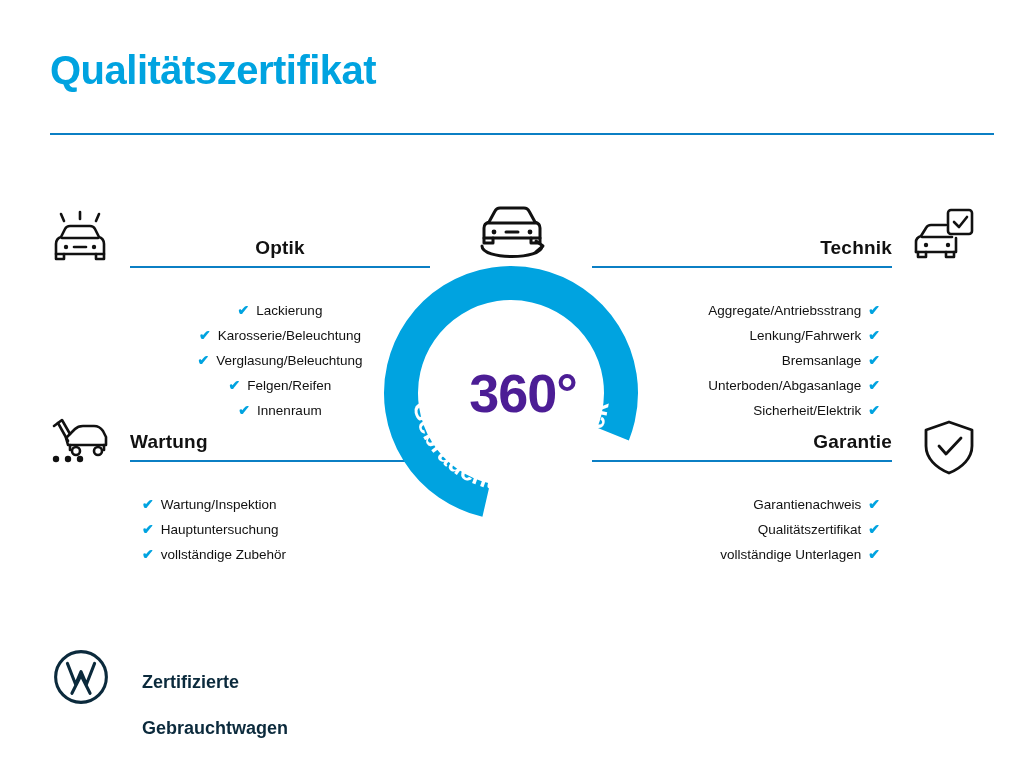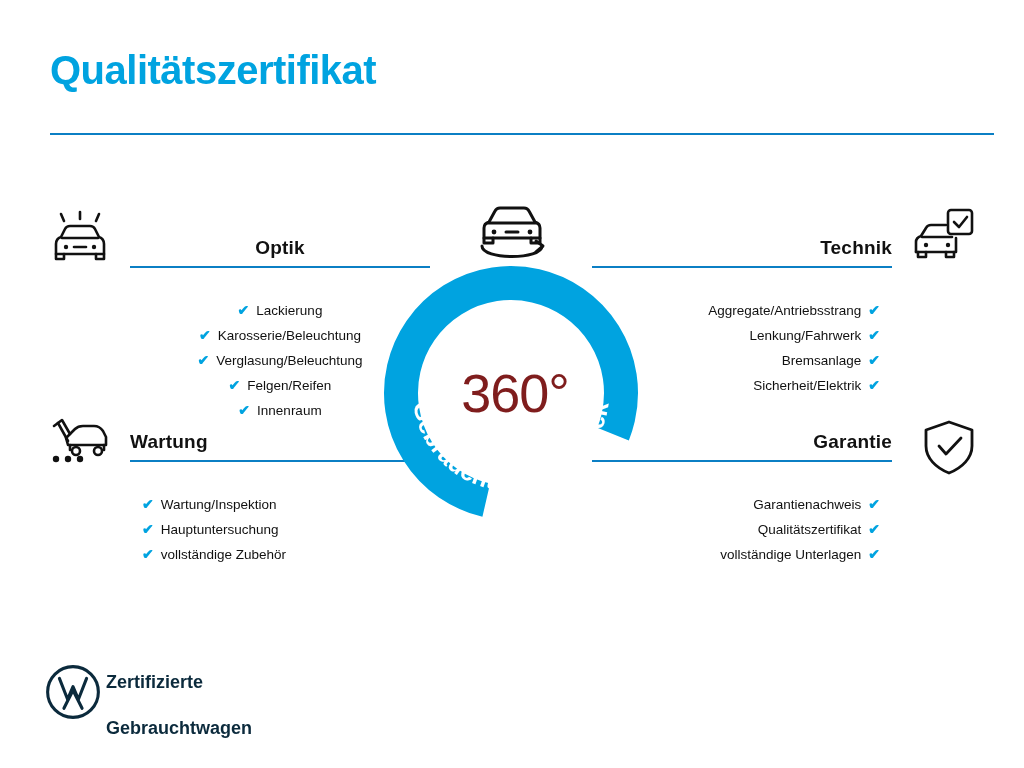--- a/index.html
+++ b/index.html
@@ -102,41 +102,41 @@
   .badge svg { display: block; }
   .badge-car {
     position: absolute;
     left: 448px;
     top: 198px;
     width: 128px;
     height: 80px;
   }
   .badge-number {
     position: absolute;
-    left: 4px;
+    left: 12px;
     top: 0;
     width: 262px;
     height: 262px;
     display: flex;
     align-items: center;
     justify-content: center;
     font-size: 54px;
-    font-weight: normal;
-    color: #7f1d1d;
+    font-weight: bold;
+    color: #4c1d95;
     letter-spacing: -1px;
   }
 
   
   .brand {
     position: absolute;
-    left: 44px;
+    left: 52px;
     top: 648px;
     display: flex;
-    align-items: center;
-    gap: 4px;
+    align-items: flex-start;
+    gap: 32px;
   }
   .brand-text {
     font-size: 18px;
     font-weight: bold;
     color: #0b2a3c;
     line-height: 23px;
     white-space: pre-line;
   }
 </style>
 </head>
@@ -218,20 +218,21 @@
   </ul>
 </div>
 
 <div class="col col-right sec-technik">
   <div class="sec-head">Technik</div>
   <div class="sec-rule"></div>
   <ul class="sec-list">
     <li><span>Aggregate/Antriebsstrang</span><span class="check">✔</span></li>
     <li><span>Lenkung/Fahrwerk</span><span class="check">✔</span></li>
     <li><span>Bremsanlage</span><span class="check">✔</span></li>
+    <li><span>Unterboden/Abgasanlage</span><span class="check">✔</span></li>
     <li><span>Sicherheit/Elektrik</span><span class="check">✔</span></li>
   </ul>
 </div>
 
 <div class="col col-right sec-garantie">
   <div class="sec-head">Garantie</div>
   <div class="sec-rule"></div>
   <ul class="sec-list">
     <li><span>Garantienachweis</span><span class="check">✔</span></li>
     <li><span>Qualitätszertifikat</span><span class="check">✔</span></li>

